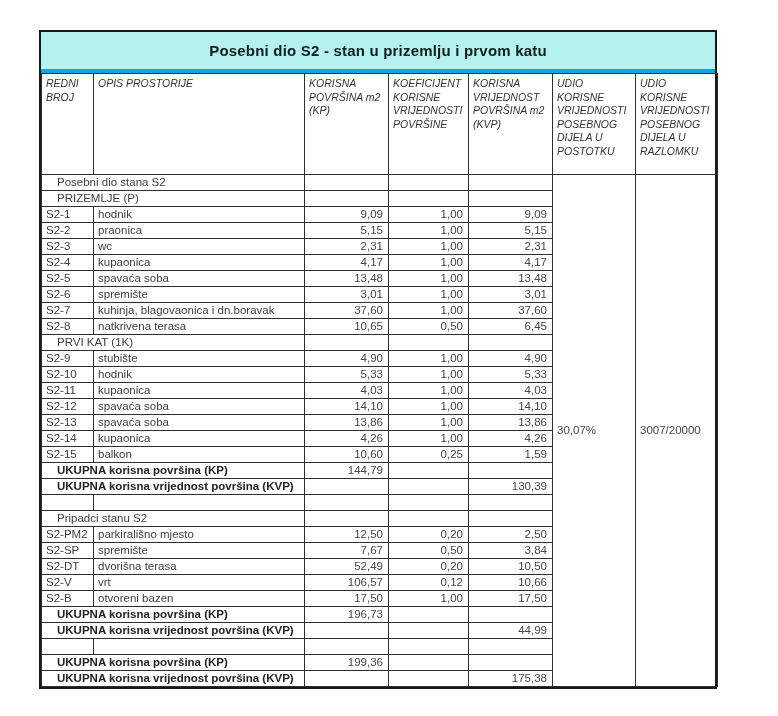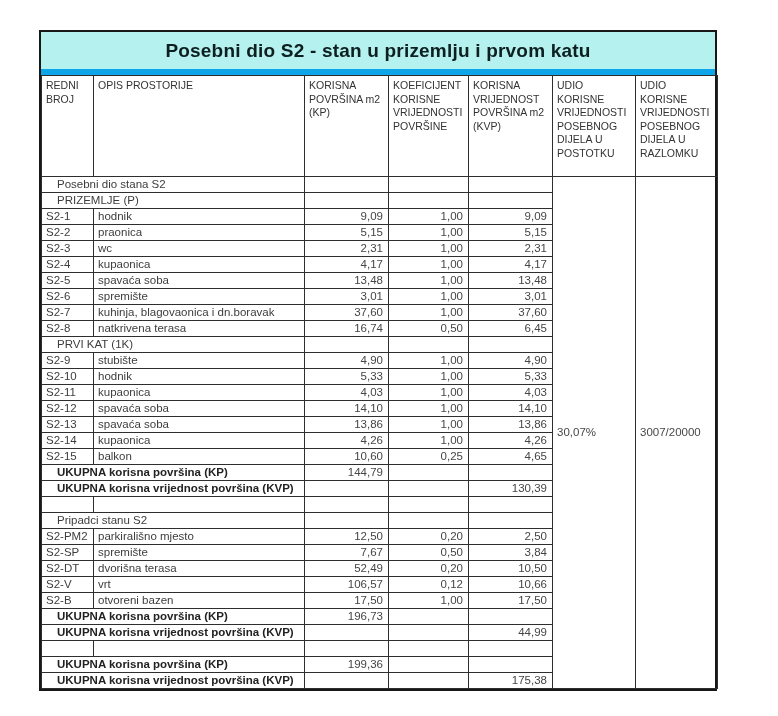--- a/index.html
+++ b/index.html
@@ -24,24 +24,24 @@
     background: #ffffff;
     box-sizing: border-box;
   }
   .title-bar {
     background: #b5f1ef;
     height: 37px;
     display: flex;
     align-items: center;
     justify-content: center;
     font-weight: bold;
-    font-size: 19px;
+    font-size: 15px;
     letter-spacing: 0.2px;
     color: #0d1f1f;
-    border-bottom: 6px solid #0ea5e9;
+    border-bottom: 4px solid #0ea5e9;
   }
   table.main {
     border-collapse: collapse;
     table-layout: fixed;
     width: 100%;
   }
   table.main th, table.main td {
     border: 1px solid #2e2e2e;
     box-sizing: border-box;
     overflow: hidden;
@@ -51,20 +51,21 @@
     text-align: left;
     font-weight: normal;
     font-size: 10.5px;
     line-height: 13.5px;
     color: #333333;
     padding: 3px 2px 16px 4px;
     height: 100px;
     white-space: normal;
     border-bottom-width: 2px;
     border-bottom-color: #181818;
+    font-style: italic;
   }
   tbody td {
     height: 16px;
     font-size: 11.5px;
     line-height: 15px;
     color: #3d3d3d;
     padding: 0 3px 0 4px;
     white-space: nowrap;
   }
   td.num {
@@ -176,21 +177,21 @@
           <tr>
             <td class="c-id">S2-7</td>
             <td class="c-desc">kuhinja, blagovaonica i dn.boravak</td>
             <td class="num">37,60</td>
             <td class="num">1,00</td>
             <td class="num">37,60</td>
           </tr>
           <tr>
             <td class="c-id">S2-8</td>
             <td class="c-desc">natkrivena terasa</td>
-            <td class="num">16,74</td>
+            <td class="num">10,65</td>
             <td class="num">0,50</td>
             <td class="num">6,45</td>
           </tr>
           <tr>
             <td class="c-label" colspan="2">PRVI KAT (1K)</td>
             <td class="num"></td>
             <td class="num"></td>
             <td class="num"></td>
           </tr>
           <tr>
@@ -233,21 +234,21 @@
             <td class="c-desc">kupaonica</td>
             <td class="num">4,26</td>
             <td class="num">1,00</td>
             <td class="num">4,26</td>
           </tr>
           <tr>
             <td class="c-id">S2-15</td>
             <td class="c-desc">balkon</td>
             <td class="num">10,60</td>
             <td class="num">0,25</td>
-            <td class="num">4,65</td>
+            <td class="num">1,59</td>
           </tr>
           <tr>
             <td class="c-label total-label" colspan="2">UKUPNA korisna površina (KP)</td>
             <td class="num">144,79</td>
             <td class="num"></td>
             <td class="num"></td>
           </tr>
           <tr>
             <td class="c-label total-label" colspan="2">UKUPNA korisna vrijednost površina (KVP)</td>
             <td class="num"></td>

